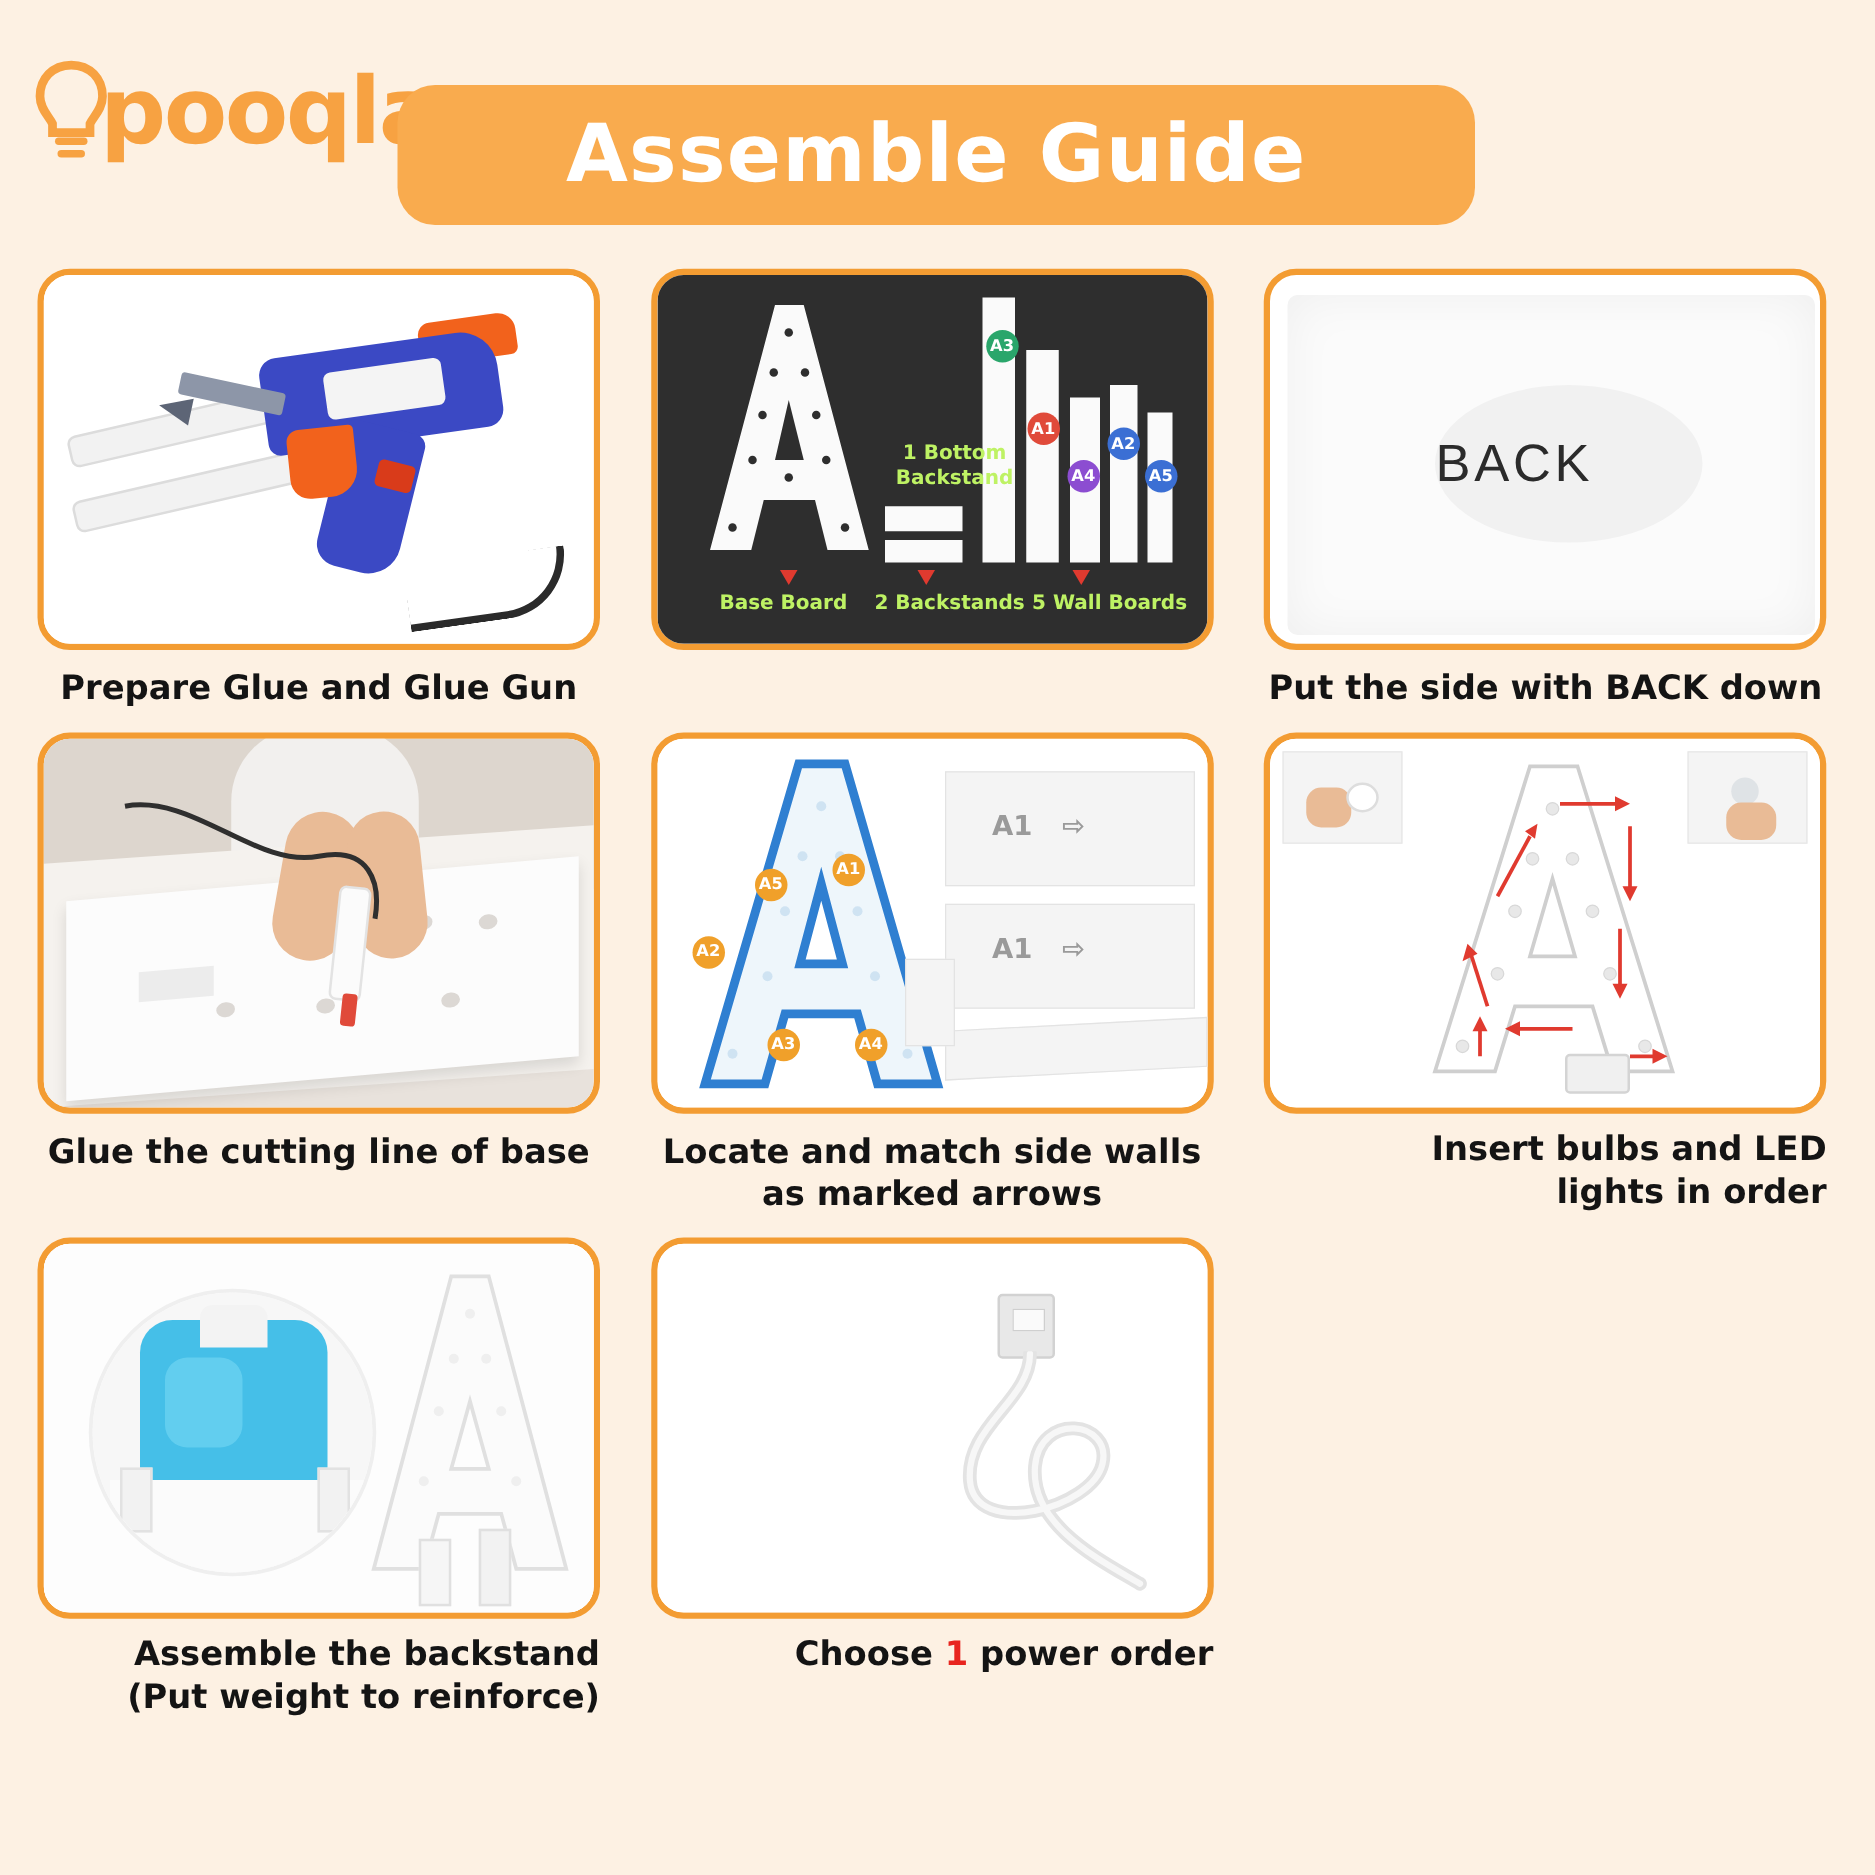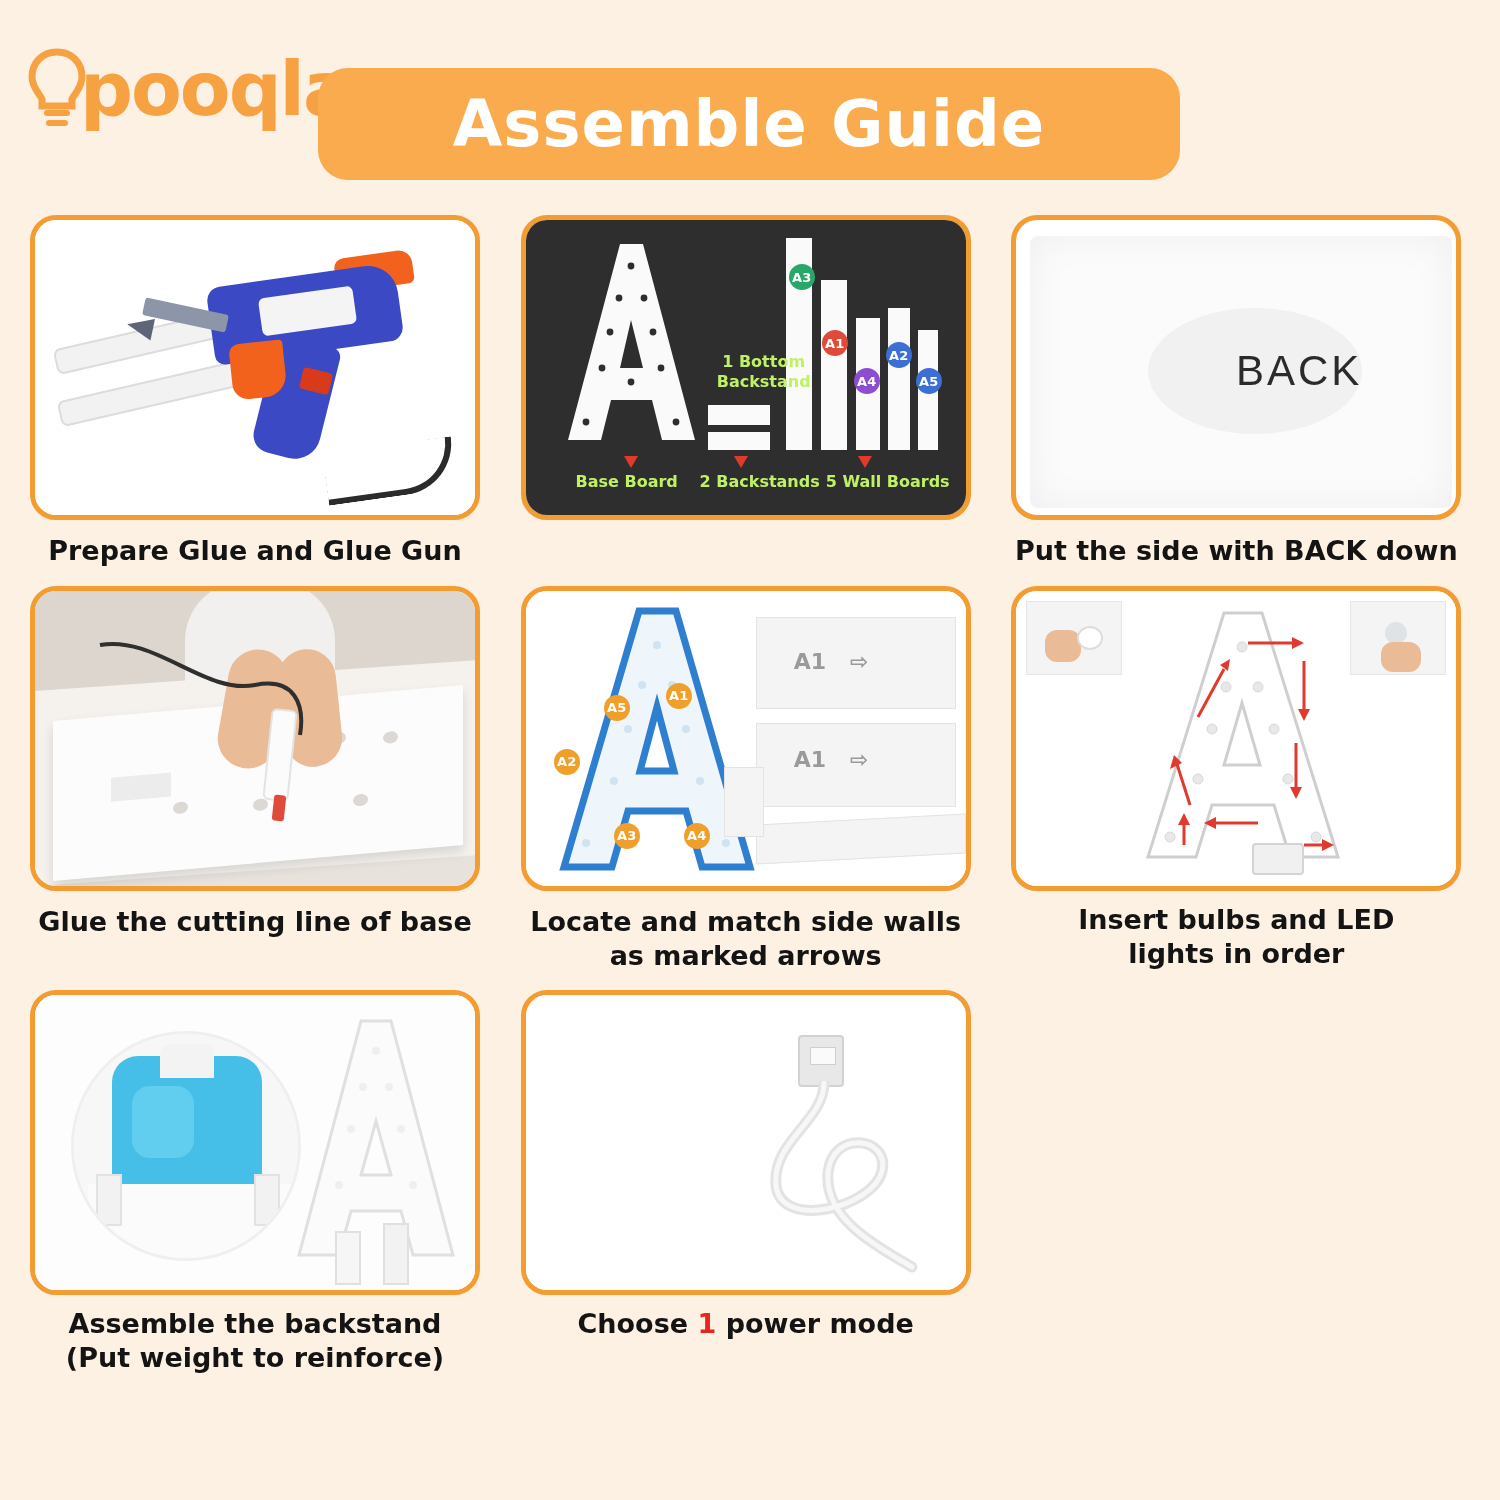--- a/index.html
+++ b/index.html
@@ -86,21 +86,21 @@
     margin-top: 14px;
     text-align: center;
     font-size: 27px;
     font-weight: bold;
     color: #141414;
     line-height: 1.25;
     width: 450px;
     font-family: "DejaVu Sans", sans-serif;
   }
   .caption .hl { color: #e8251f; }
-  .row3 .caption { margin-top: 12px; }
+  .row3 .caption { margin-top: 12px; text-align: right; }
 
   
   .abs { position: absolute; }
 
   
   .gluestick {
     position: absolute;
     background: #f2f2f2;
     border: 2px solid #dcdcdc;
     border-radius: 7px;
@@ -217,21 +217,21 @@
     background: #fbfbfb;
     border-radius: 8px;
     box-shadow: inset 0 0 40px rgba(0,0,0,0.05);
   }
   .back-oval {
     position: absolute;
     left: 118px; top: 72px;
     width: 214px; height: 126px;
     border-radius: 50%;
     background: #f1f1f1;
-    display: flex; align-items: center; justify-content: flex-end;
+    display: flex; align-items: center; justify-content: flex-start;
   }
   .back-oval span {
     font-size: 42px;
     letter-spacing: 3px;
     color: #2b2b2b;
     font-family: "Liberation Sans", sans-serif;
   }
 
   
   .photo4 { width:100%; height:100%; background:#e8e2dc; position:relative; }
@@ -590,18 +590,18 @@
           </div>
           <svg class="abs" style="left:236px;top:86px;" width="190" height="200">
             <path d="M62 2 C62 40 10 60 14 104 C18 150 112 126 120 90 C128 56 70 48 66 92 C62 140 120 168 150 186" fill="none" stroke="#e3e3e3" stroke-width="11" stroke-linecap="round"></path>
             <path d="M62 2 C62 40 10 60 14 104 C18 150 112 126 120 90 C128 56 70 48 66 92 C62 140 120 168 150 186" fill="none" stroke="#f7f7f7" stroke-width="5" stroke-linecap="round"></path>
           </svg>
         </div>
       </div>
       <div class="caption">
         <span>Choose</span>
         <span class="hl">1</span>
-        <span>power mode</span>
+        <span>power order</span>
       </div>
     </div>
 
   </div>
 </div>
 
 </body></html>

